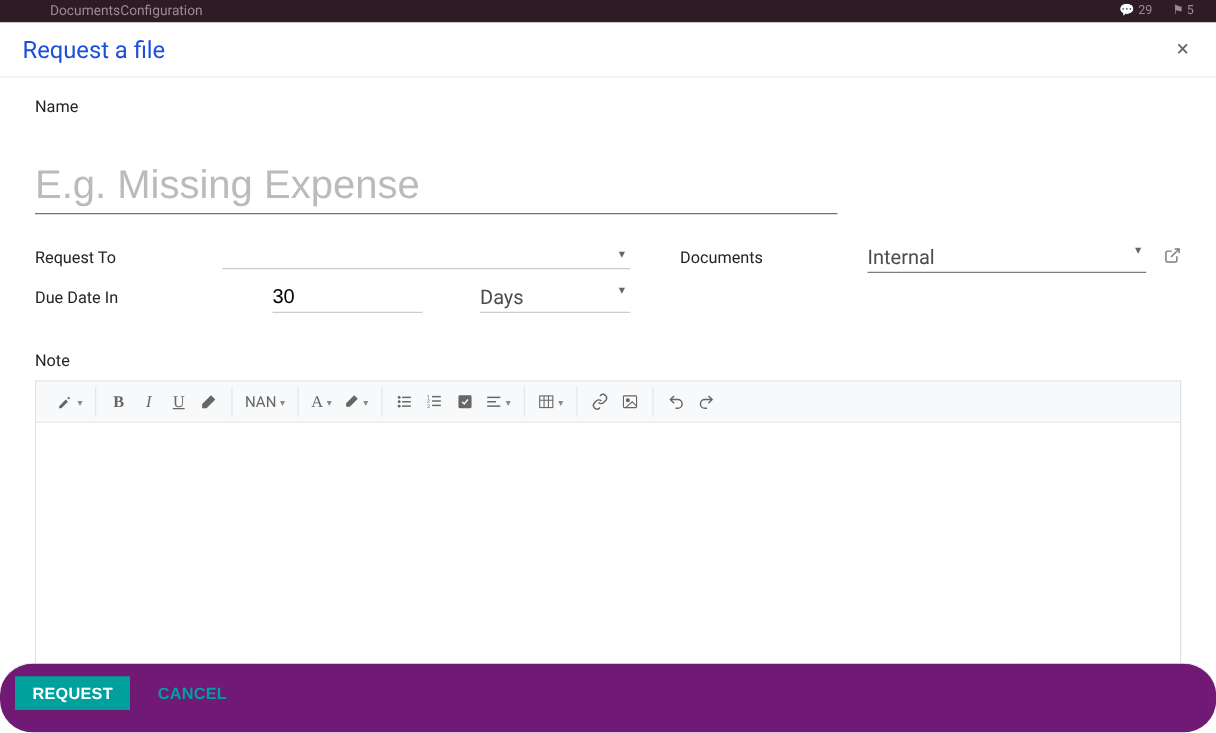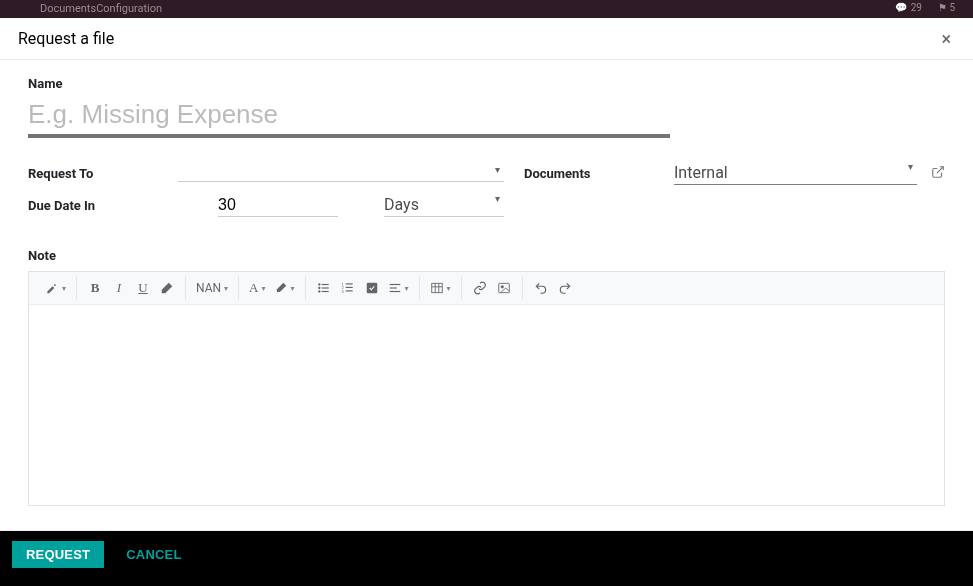--- a/index.html
+++ b/index.html
@@ -46,61 +46,62 @@
   }
   .modal-header {
     padding: 10px 18px;
     border-bottom: 1px solid #e9ecef;
     display: flex;
     justify-content: space-between;
     align-items: center;
   }
   .modal-header h4 {
     margin: 0;
-    font-size: 16px;
+    font-size: 19px;
     font-weight: 400;
-    color: #000000;
+    color: #1d4ed8;
   }
   .modal-close {
     font-size: 18px;
     color: #666;
     cursor: pointer;
     padding: 0 4px;
   }
   .modal-body {
     flex: 1;
     overflow-y: scroll;
     padding: 16px 28px 10px 28px;
   }
   .field-label {
-    font-weight: 700;
+    font-weight: 400;
     color: #212529;
     font-size: 13px;
   }
   .name-section {
     margin-bottom: 20px;
   }
   .name-section .field-label {
     display: block;
     margin-bottom: 6px;
   }
   .large-input {
     width: 70%;
     border: none;
-    border-bottom: 4px solid #737373;
-    font-size: 26px;
+    border-bottom: 1px solid #737373;
+    font-size: 32px;
     padding: 2px 0 4px 0;
     outline: none;
     background: transparent;
     color: #212529;
+    margin-top: 28px;
   }
   .large-input::placeholder { color: #bbb; }
   .form-grid {
     display: flex;
-    gap: 20px;
+    gap: 40px;
     margin-bottom: 26px;
   }
   .form-col {
     flex: 1;
   }
   .form-row {
     display: flex;
     align-items: center;
     min-height: 30px;
     margin-bottom: 2px;
@@ -191,21 +192,22 @@
   .editor-area {
     min-height: 200px;
     padding: 10px;
     background: #fff;
   }
   .modal-footer {
     border-top: 1px solid #e9ecef;
     padding: 10px 12px 18px 12px;
     display: flex;
     gap: 8px;
-    background: #000000;
+    background: #701a75;
+    border-radius: 26px;
   }
   .btn {
     padding: 6px 14px;
     font-size: 13px;
     font-weight: 600;
     border: none;
     cursor: pointer;
     text-transform: uppercase;
     letter-spacing: 0.2px;
   }

